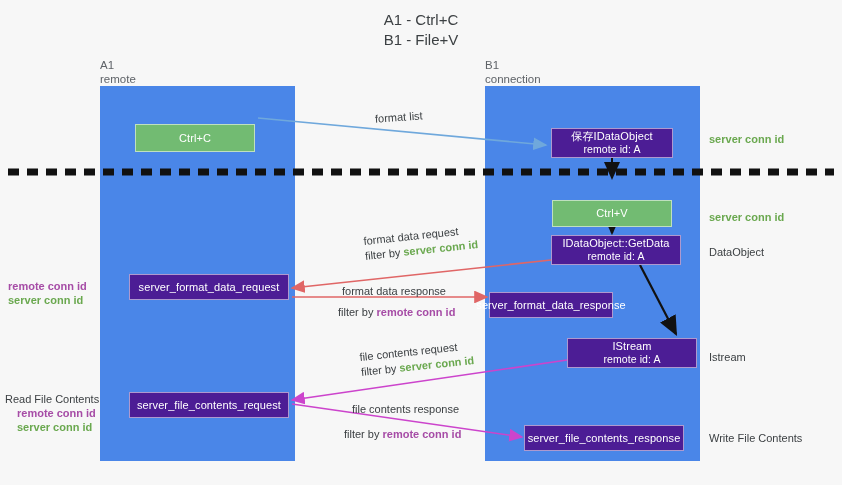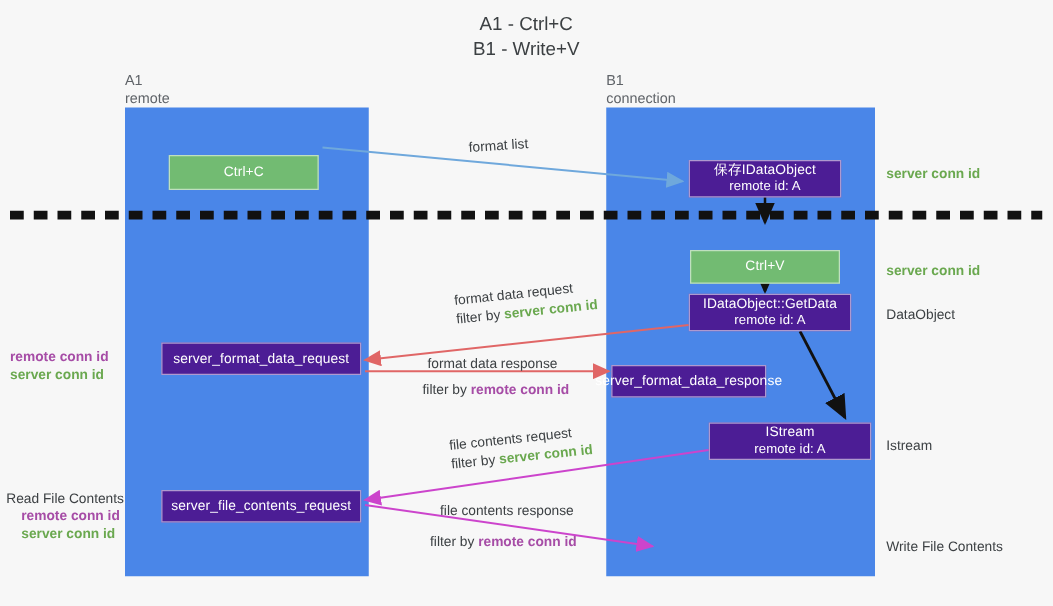--- a/index.html
+++ b/index.html
@@ -110,21 +110,21 @@
     pointer-events: none;
   }
 </style>
 </head>
 <body>
 
 <div id="stage">
 
   <div class="title-block">
     <div>A1 - Ctrl+C</div>
-    <div>B1 - Write+V</div>
+    <div>B1 - File+V</div>
   </div>
 
   <div class="lane-head" style="left:100px; top:58px; width:195px;">
     <span class="ln1">A1</span>
     <span class="ln2">remote</span>
   </div>
   <div class="lane-head" style="left:485px; top:58px; width:215px;">
     <span class="ln1">B1</span>
     <span class="ln2">connection</span>
   </div>
@@ -197,20 +197,23 @@
 
   <div class="node orange" style="left:567px; top:338px; width:130px; height:30px;">
     <span>IStream</span>
     <span class="l2">remote id: A</span>
   </div>
 
   <div class="node orange" style="left:129px; top:392px; width:160px; height:26px;">
     <span>server_file_contents_request</span>
   </div>
 
+  <div class="node orange" style="left:524px; top:425px; width:160px; height:26px;">
+    <span>server_file_contents_response</span>
+  </div>
 
   <div class="edge-label" style="left:375px; top:110px; transform:rotate(-4deg);">
     <span class="lineA">format list</span>
   </div>
 
   <div class="edge-label" style="left:364px; top:228px; transform:rotate(-6deg);">
     <span class="lineA">format data request</span>
     <span class="lineB"><span>filter by </span><span class="green-txt">server conn id</span></span>
   </div>
 

